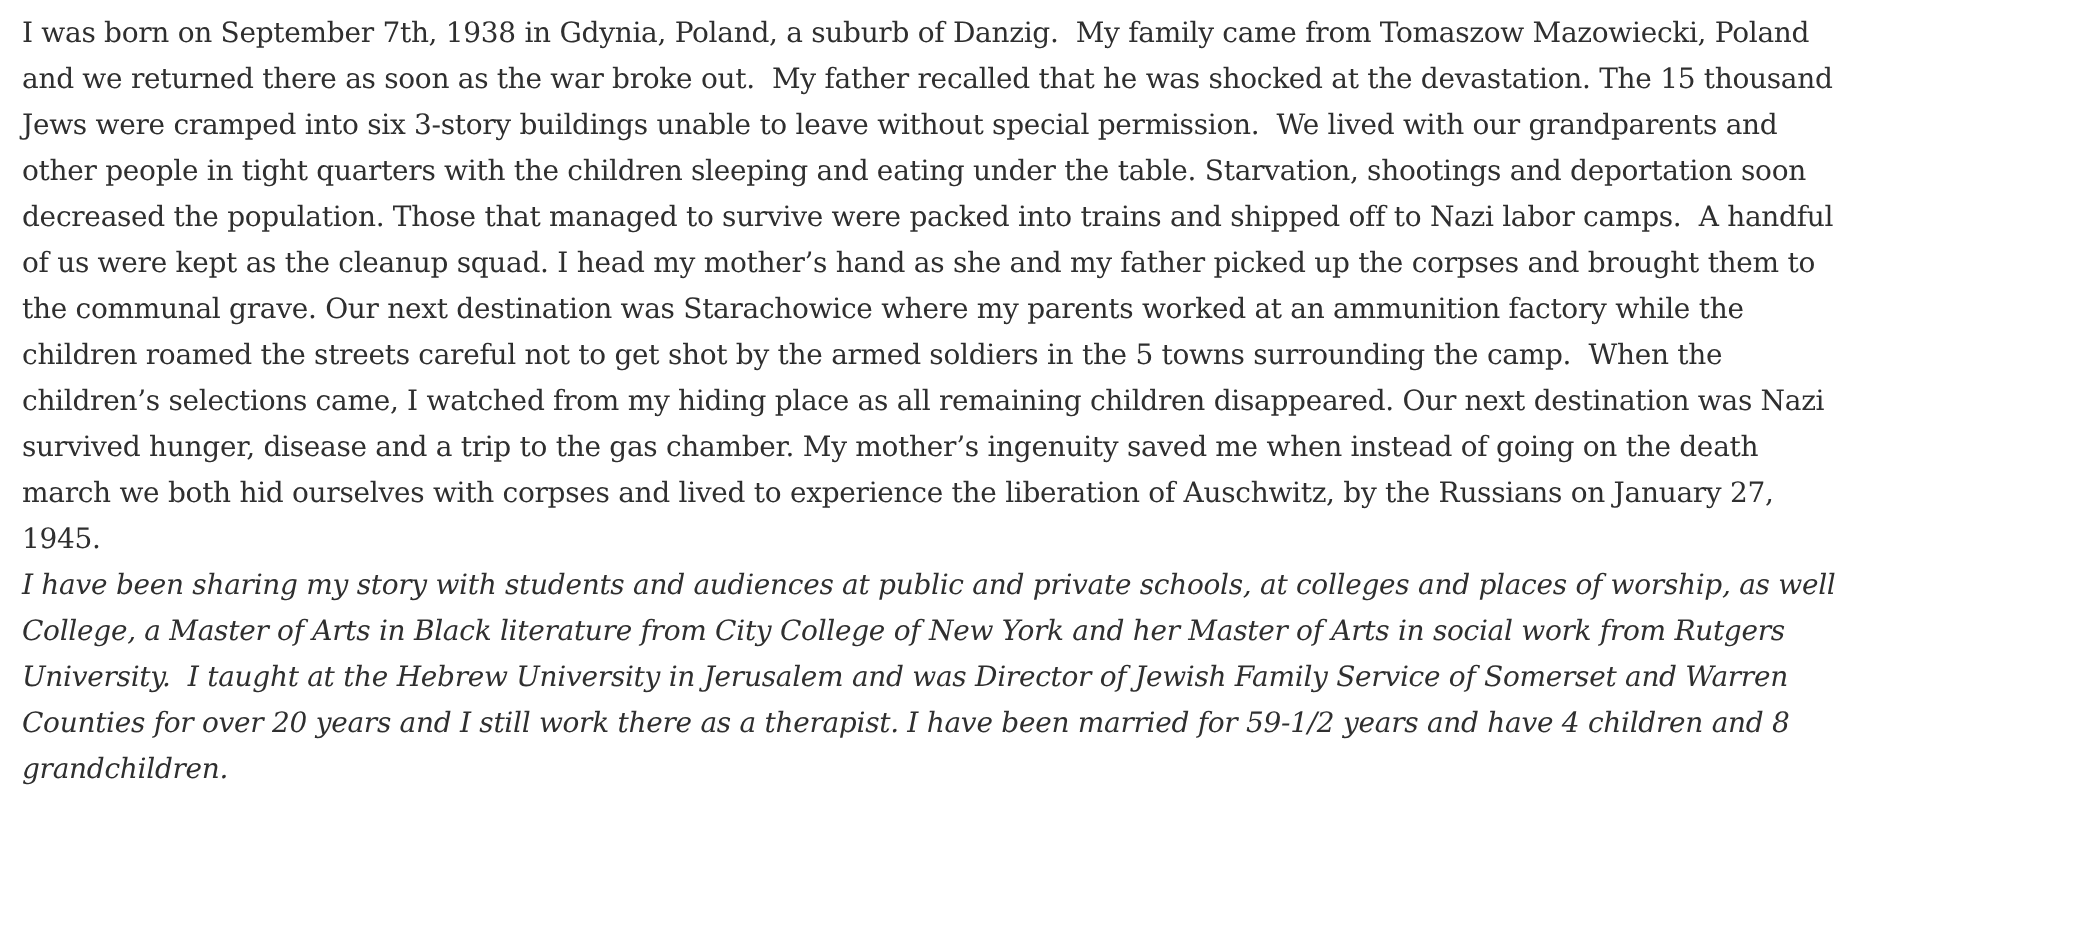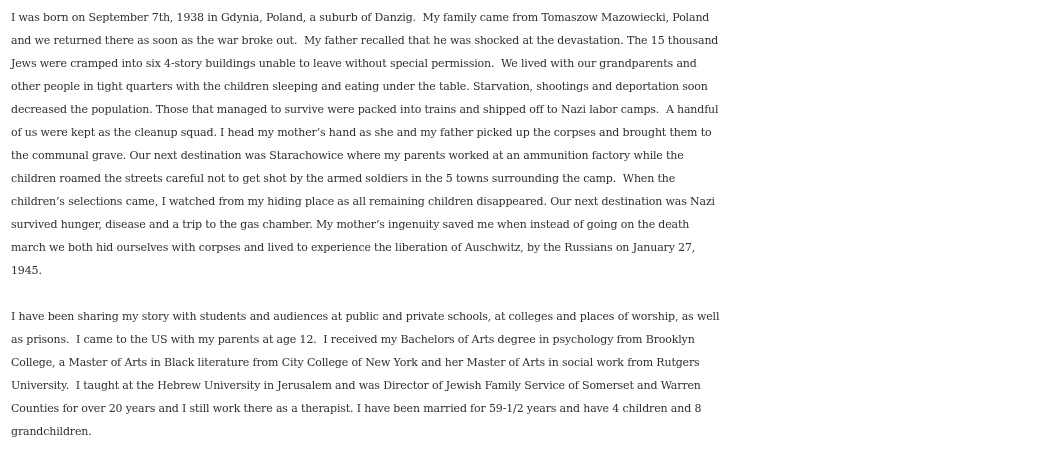--- a/index.html
+++ b/index.html
@@ -12,56 +12,55 @@
       height: 474px;
       overflow: hidden;
       position: relative;
     }
     .doc {
       position: absolute;
       left: 11px;
       top: 6px;
       width: 1034px;
       font-family: "DejaVu Serif", "Liberation Serif", serif;
-      font-size: 11px;
+      font-size: 14px;
       color: #2f2f2f;
       letter-spacing: -0.15px;
     }
     .para {
       margin: 0;
     }
     .para + .para {
-      margin-top: 23px;
+      font-style: italic;
     }
     .line {
       display: block;
       height: 23px;
       line-height: 23px;
       white-space: pre;
     }
   </style>
 </head>
 <body>
 
 <div class="doc">
   <p class="para">
     <span class="line">I was born on September 7th, 1938 in Gdynia, Poland, a suburb of Danzig.  My family came from Tomaszow Mazowiecki, Poland</span>
     <span class="line">and we returned there as soon as the war broke out.  My father recalled that he was shocked at the devastation. The 15 thousand</span>
-    <span class="line">Jews were cramped into six 4-story buildings unable to leave without special permission.  We lived with our grandparents and</span>
+    <span class="line">Jews were cramped into six 3-story buildings unable to leave without special permission.  We lived with our grandparents and</span>
     <span class="line">other people in tight quarters with the children sleeping and eating under the table. Starvation, shootings and deportation soon</span>
     <span class="line">decreased the population. Those that managed to survive were packed into trains and shipped off to Nazi labor camps.  A handful</span>
     <span class="line">of us were kept as the cleanup squad. I head my mother’s hand as she and my father picked up the corpses and brought them to</span>
     <span class="line">the communal grave. Our next destination was Starachowice where my parents worked at an ammunition factory while the</span>
     <span class="line">children roamed the streets careful not to get shot by the armed soldiers in the 5 towns surrounding the camp.  When the</span>
     <span class="line">children’s selections came, I watched from my hiding place as all remaining children disappeared. Our next destination was Nazi</span>
     <span class="line">survived hunger, disease and a trip to the gas chamber. My mother’s ingenuity saved me when instead of going on the death</span>
     <span class="line">march we both hid ourselves with corpses and lived to experience the liberation of Auschwitz, by the Russians on January 27,</span>
     <span class="line">1945.</span>
   </p>
   <p class="para">
     <span class="line">I have been sharing my story with students and audiences at public and private schools, at colleges and places of worship, as well</span>
-    <span class="line">as prisons.  I came to the US with my parents at age 12.  I received my Bachelors of Arts degree in psychology from Brooklyn</span>
     <span class="line">College, a Master of Arts in Black literature from City College of New York and her Master of Arts in social work from Rutgers</span>
     <span class="line">University.  I taught at the Hebrew University in Jerusalem and was Director of Jewish Family Service of Somerset and Warren</span>
     <span class="line">Counties for over 20 years and I still work there as a therapist. I have been married for 59-1/2 years and have 4 children and 8</span>
     <span class="line">grandchildren.</span>
   </p>
 </div>
 
 </body></html>

